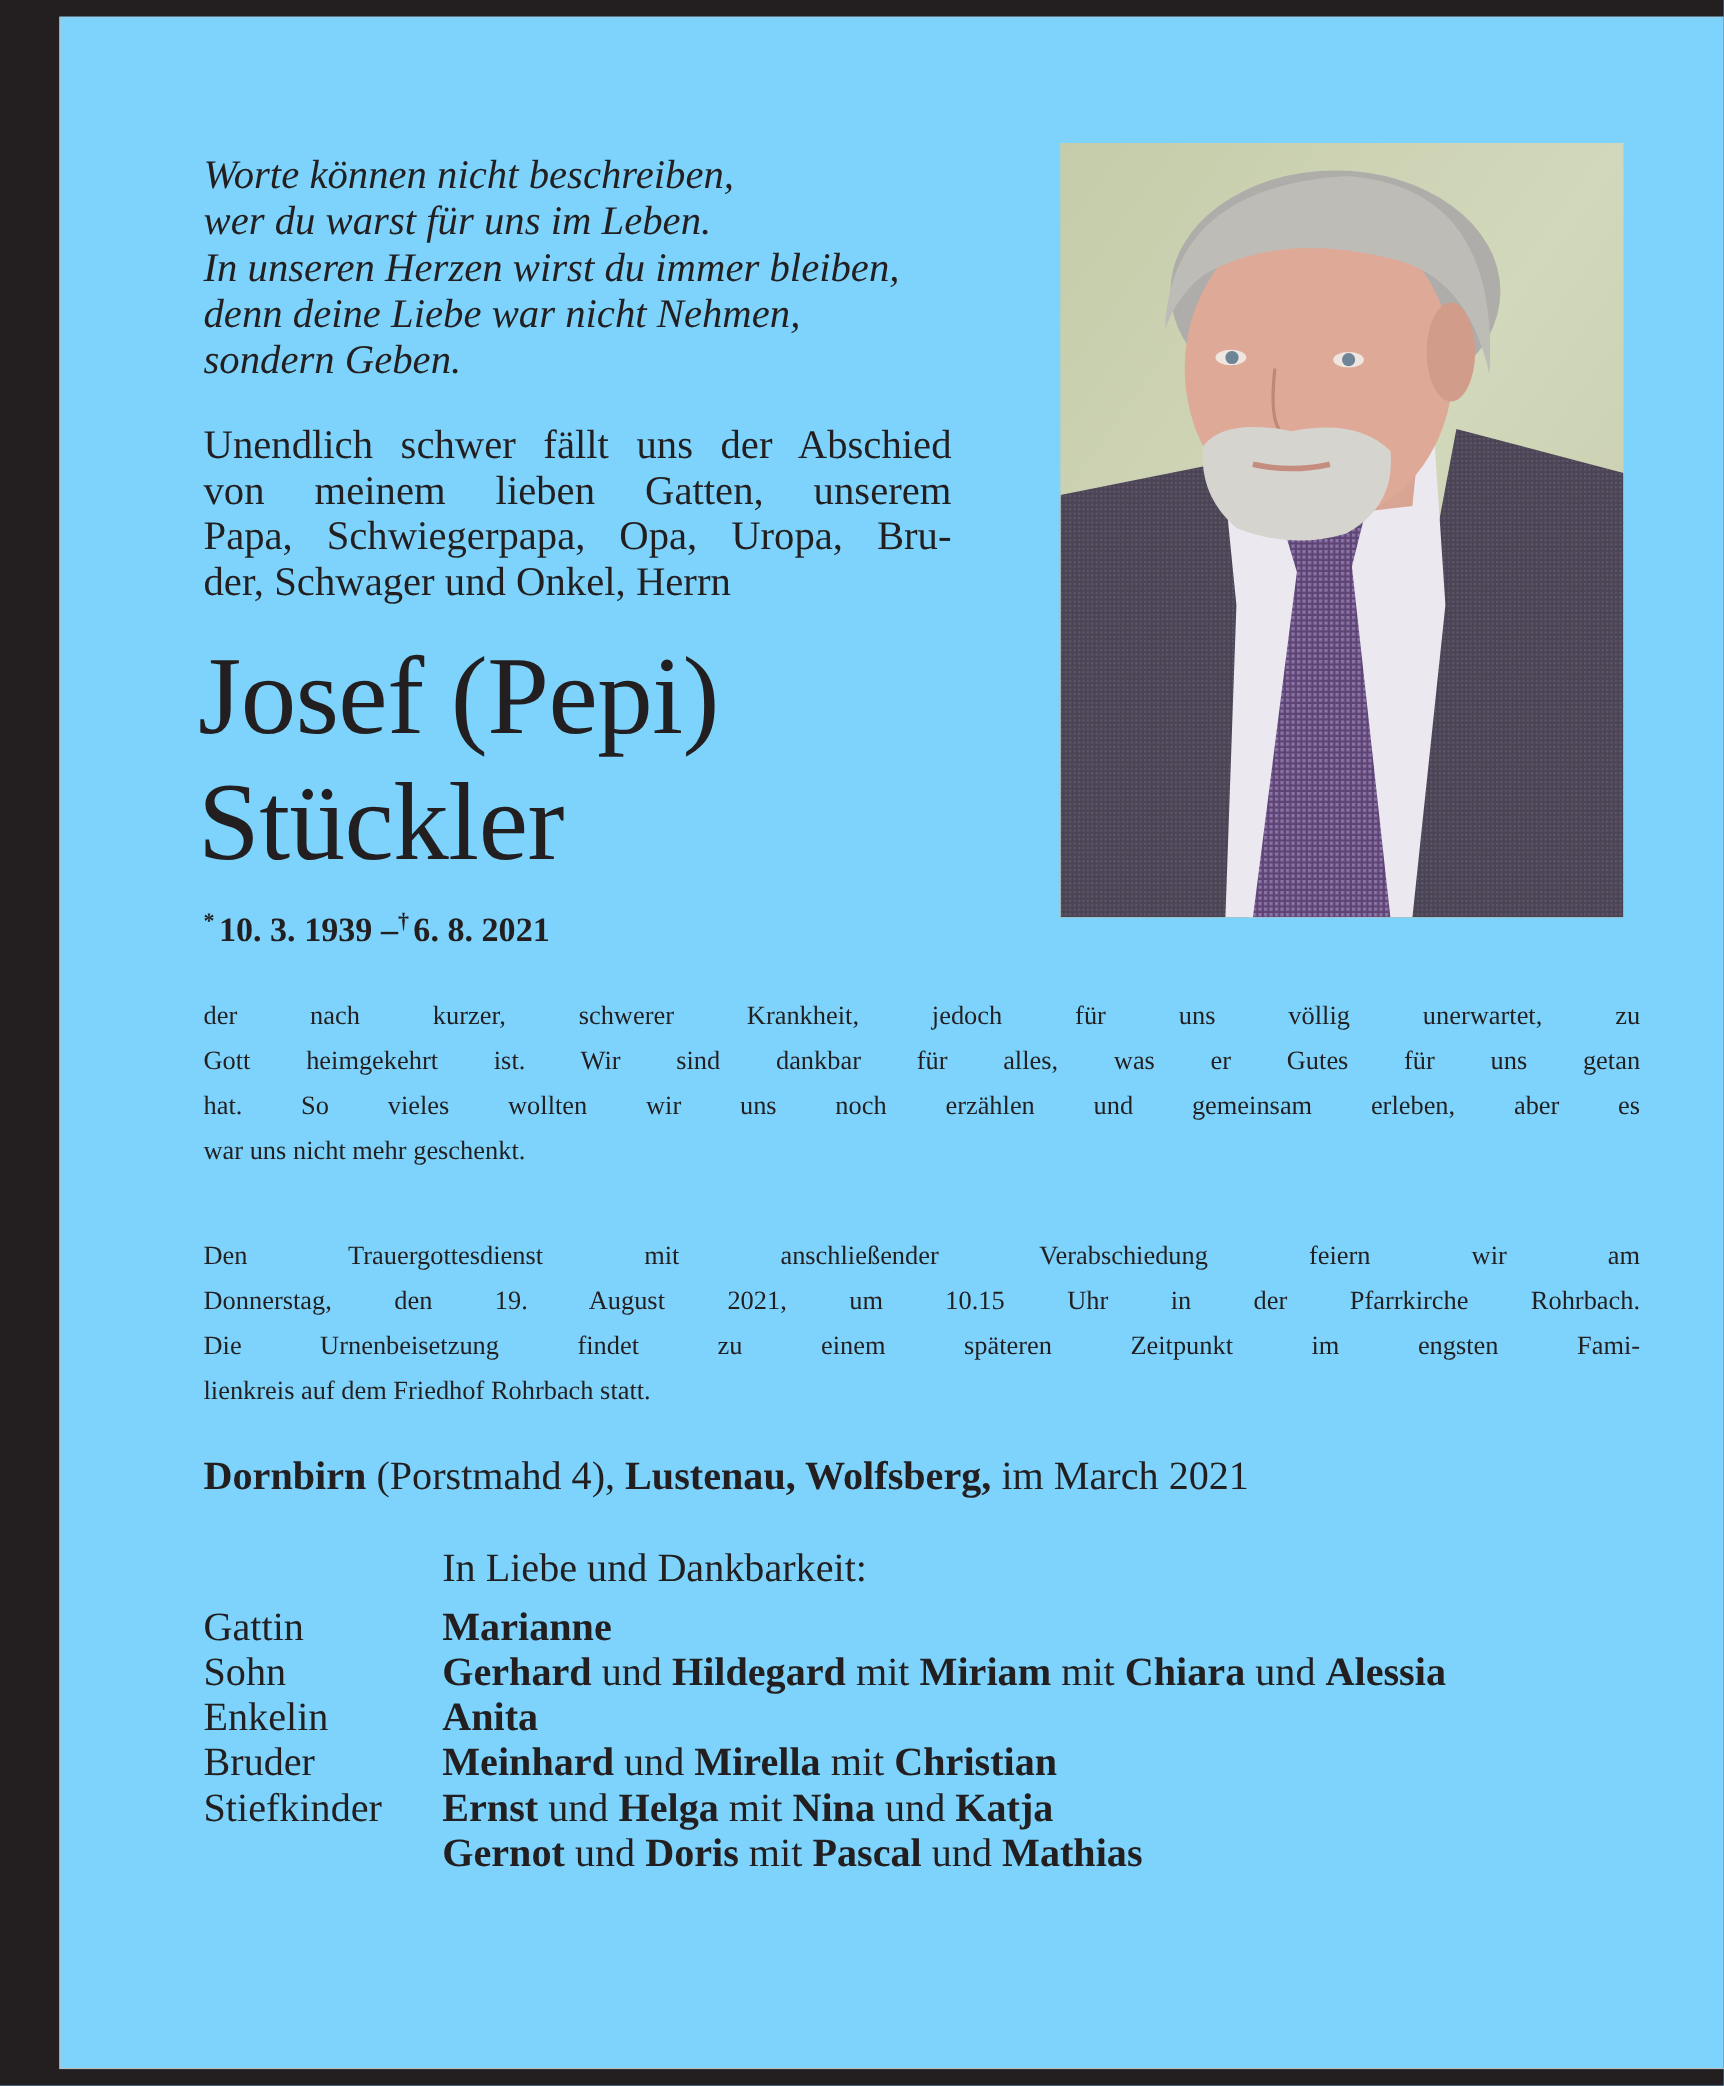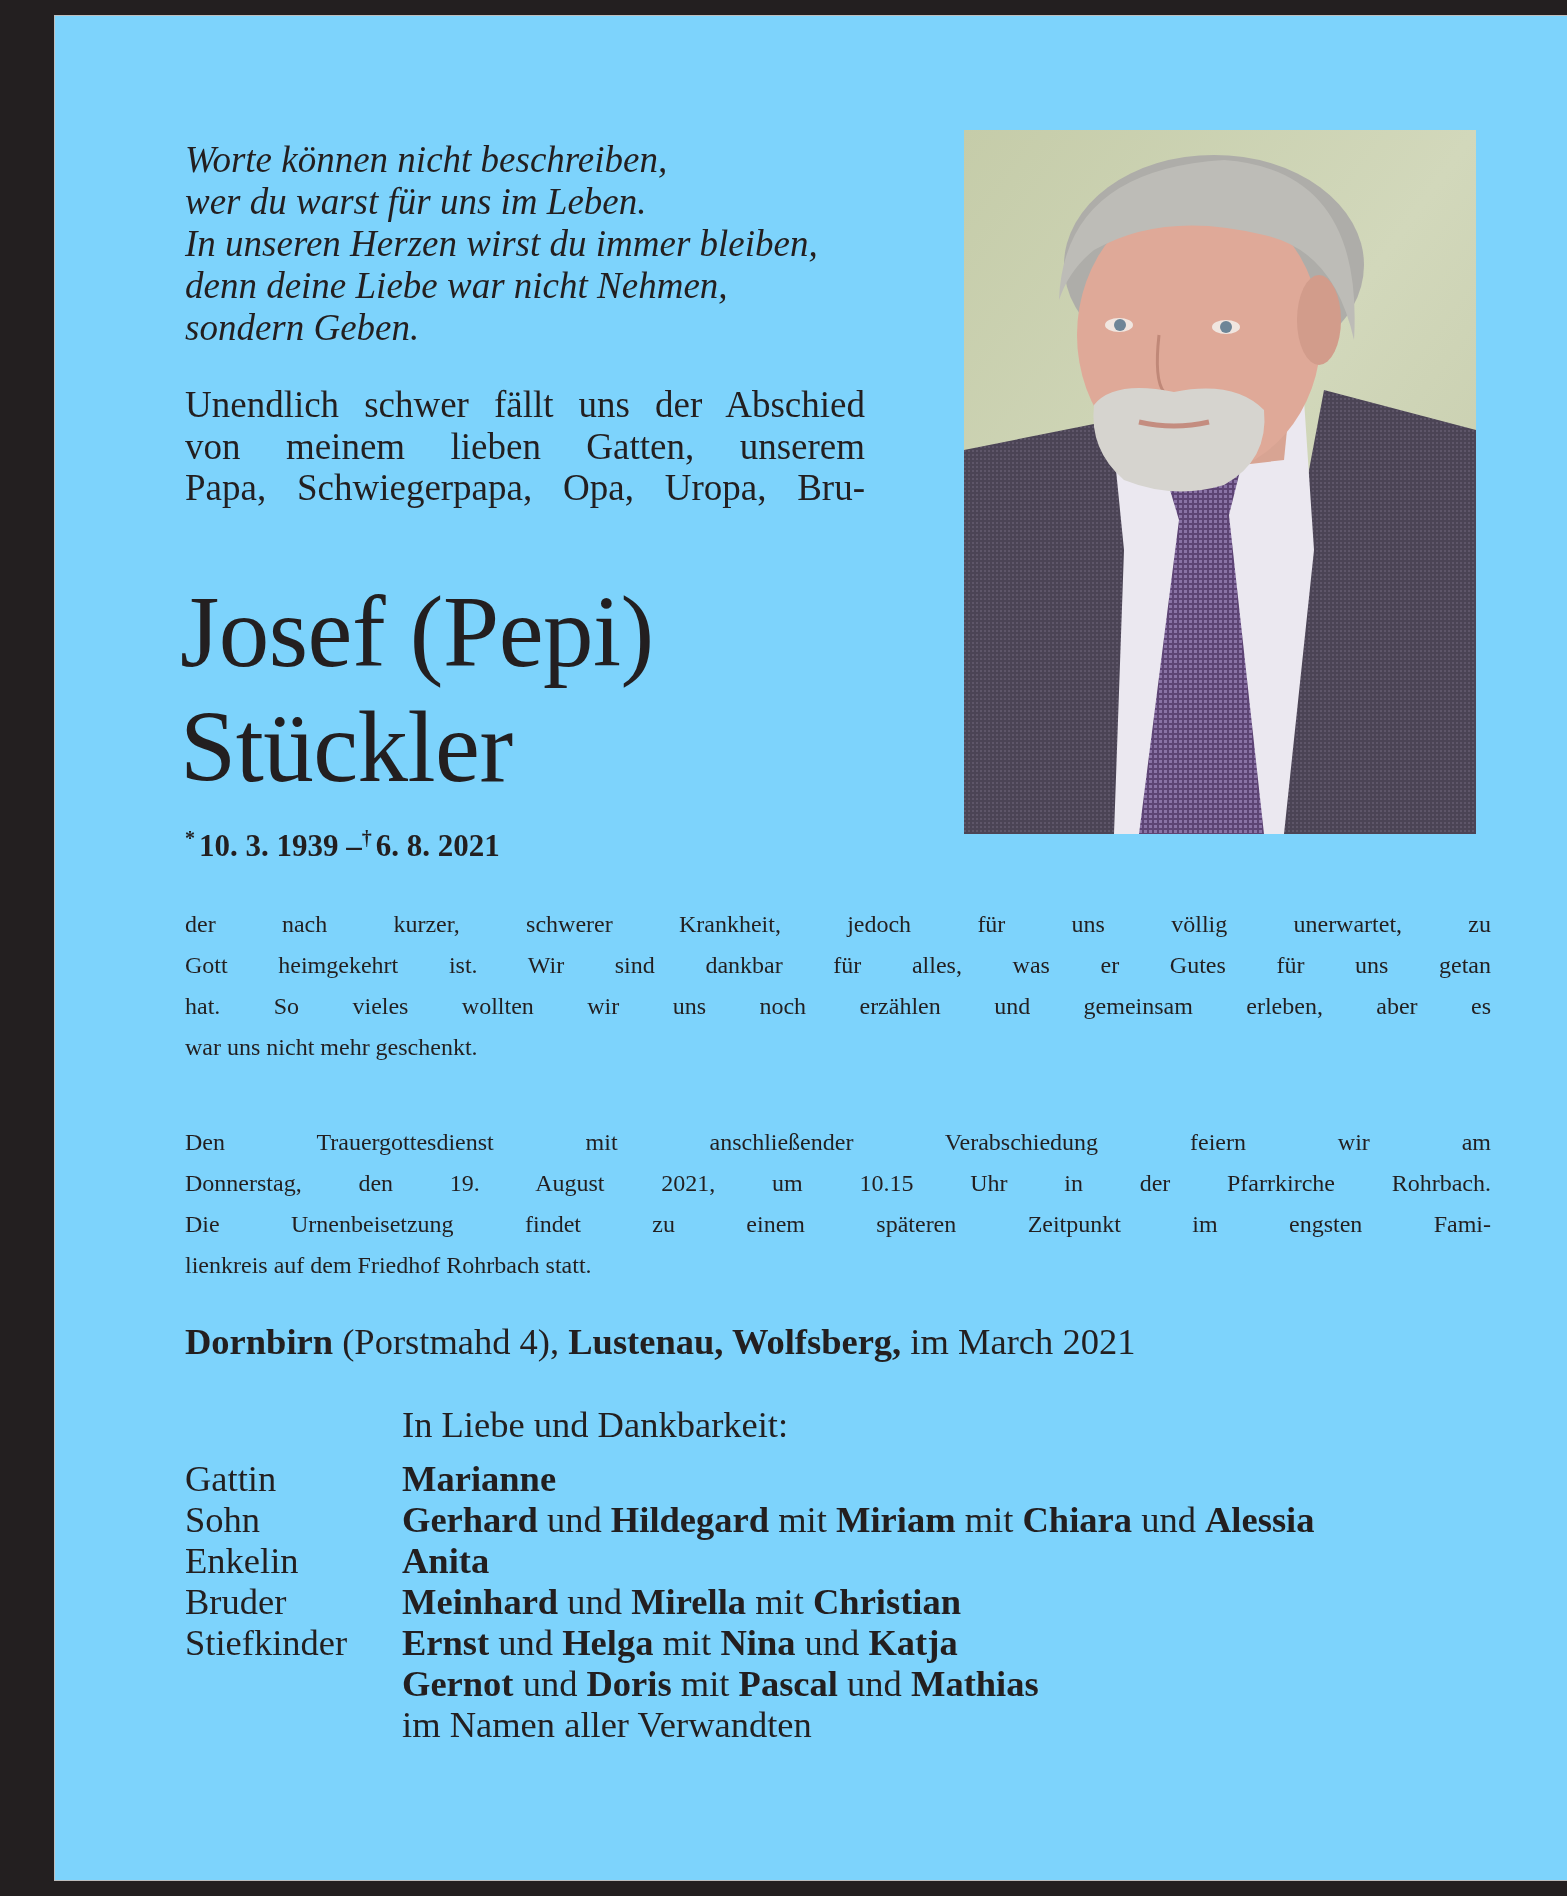--- a/index.html
+++ b/index.html
@@ -76,20 +76,21 @@
     <div>wer du warst für uns im Leben.</div>
     <div>In unseren Herzen wirst du immer bleiben,</div>
     <div>denn deine Liebe war nicht Nehmen,</div>
     <div>sondern Geben.</div>
   </div>
 
   <div class="abs intro">
     <div>Unendlich schwer fällt uns der Abschied</div>
     <div>von meinem lieben Gatten, unserem</div>
     <div>Papa, Schwiegerpapa, Opa, Uropa, Bru-</div>
+    <div class="last">der, Schwager und Onkel, Herrn</div>
   </div>
 
   <div class="abs name">
     <div>Josef (Pepi)</div>
     <div>Stückler</div>
   </div>
 
   <div class="abs dates">
     <sup>*</sup><span>10. 3. 1939</span>
     <span>–</span><sup>†</sup><span>6. 8. 2021</span>
@@ -182,17 +183,16 @@
       <div class="fam-row">
         <span class="fam-label">Stiefkinder</span>
         <span class="fam-names"><b style="white-space: pre;">Ernst</b><span style="white-space: pre;"> und </span><b style="white-space: pre;">Helga</b><span style="white-space: pre;"> mit </span><b style="white-space: pre;">Nina</b><span style="white-space: pre;"> und </span><b style="white-space: pre;">Katja</b></span>
       </div>
       <div class="fam-row">
         <span class="fam-label"></span>
         <span class="fam-names"><b style="white-space: pre;">Gernot</b><span style="white-space: pre;"> und </span><b style="white-space: pre;">Doris</b><span style="white-space: pre;"> mit </span><b style="white-space: pre;">Pascal</b><span style="white-space: pre;"> und </span><b style="white-space: pre;">Mathias</b></span>
       </div>
       <div class="fam-row">
         <span class="fam-label"></span>
-        <span class="fam-names"><span style="white-space: pre;">im Namen aller Verwandten</span></span>
       </div>
     </div>
 
 </div>
 
 </body></html>

